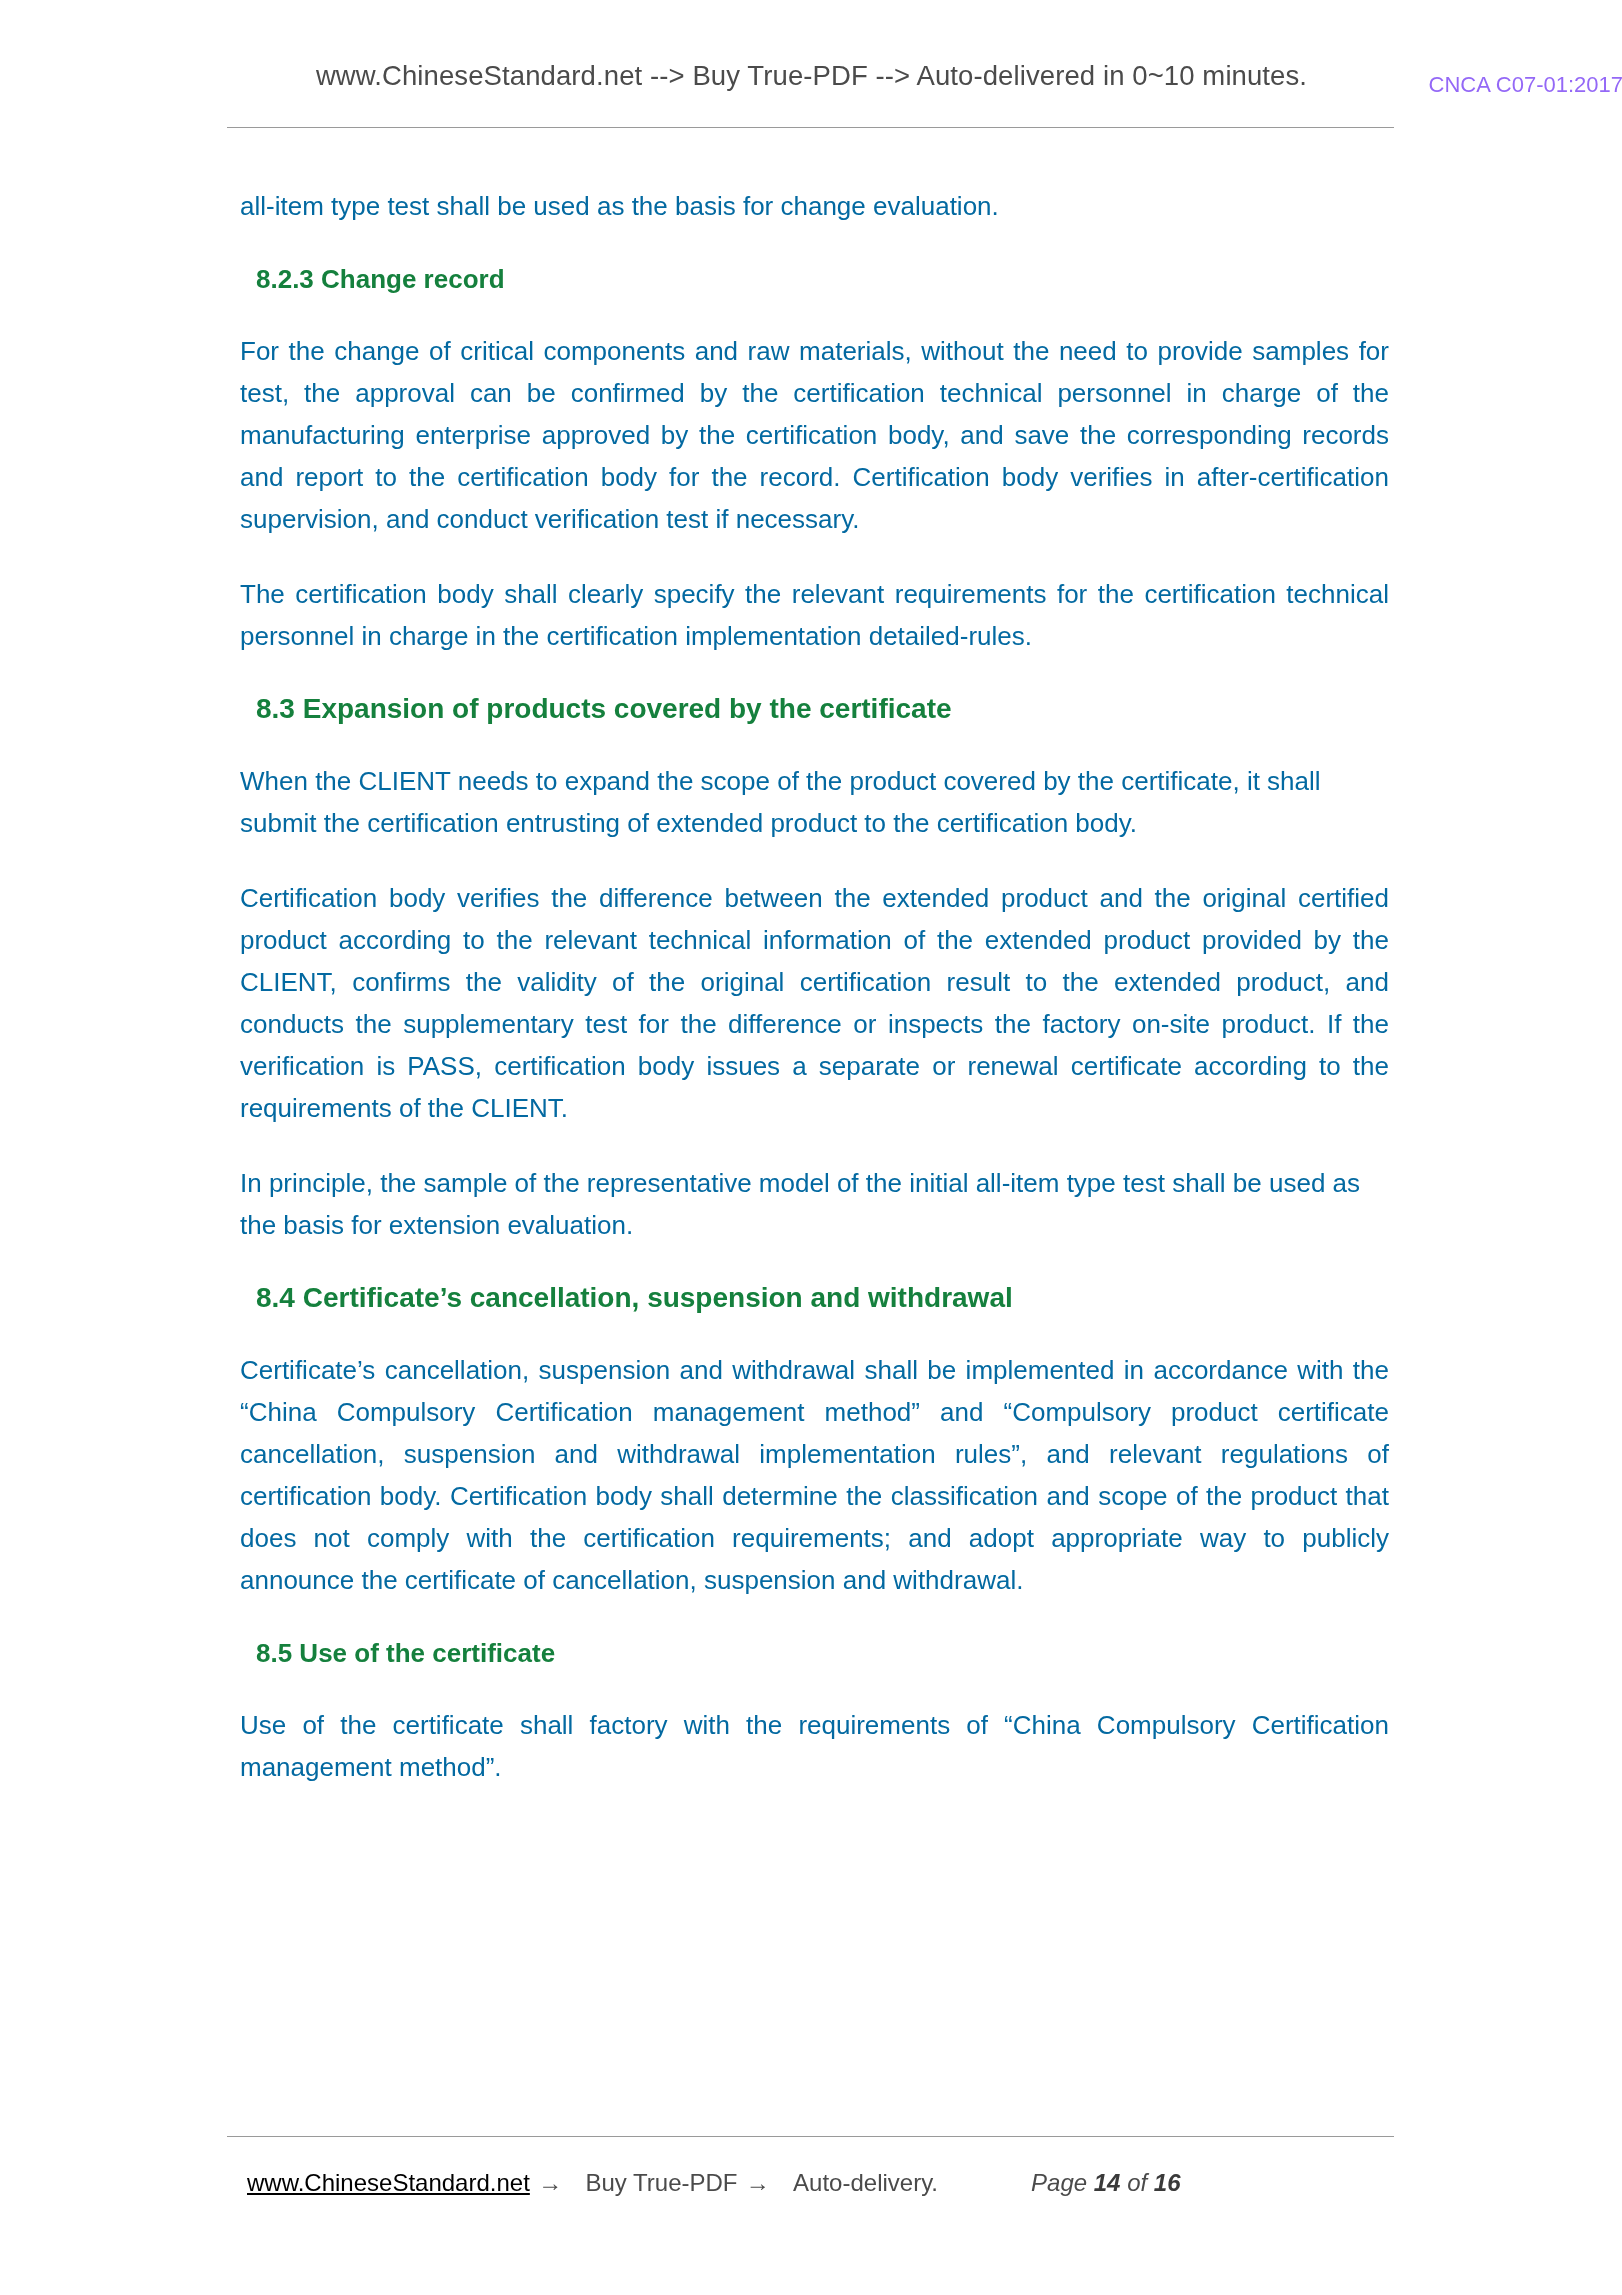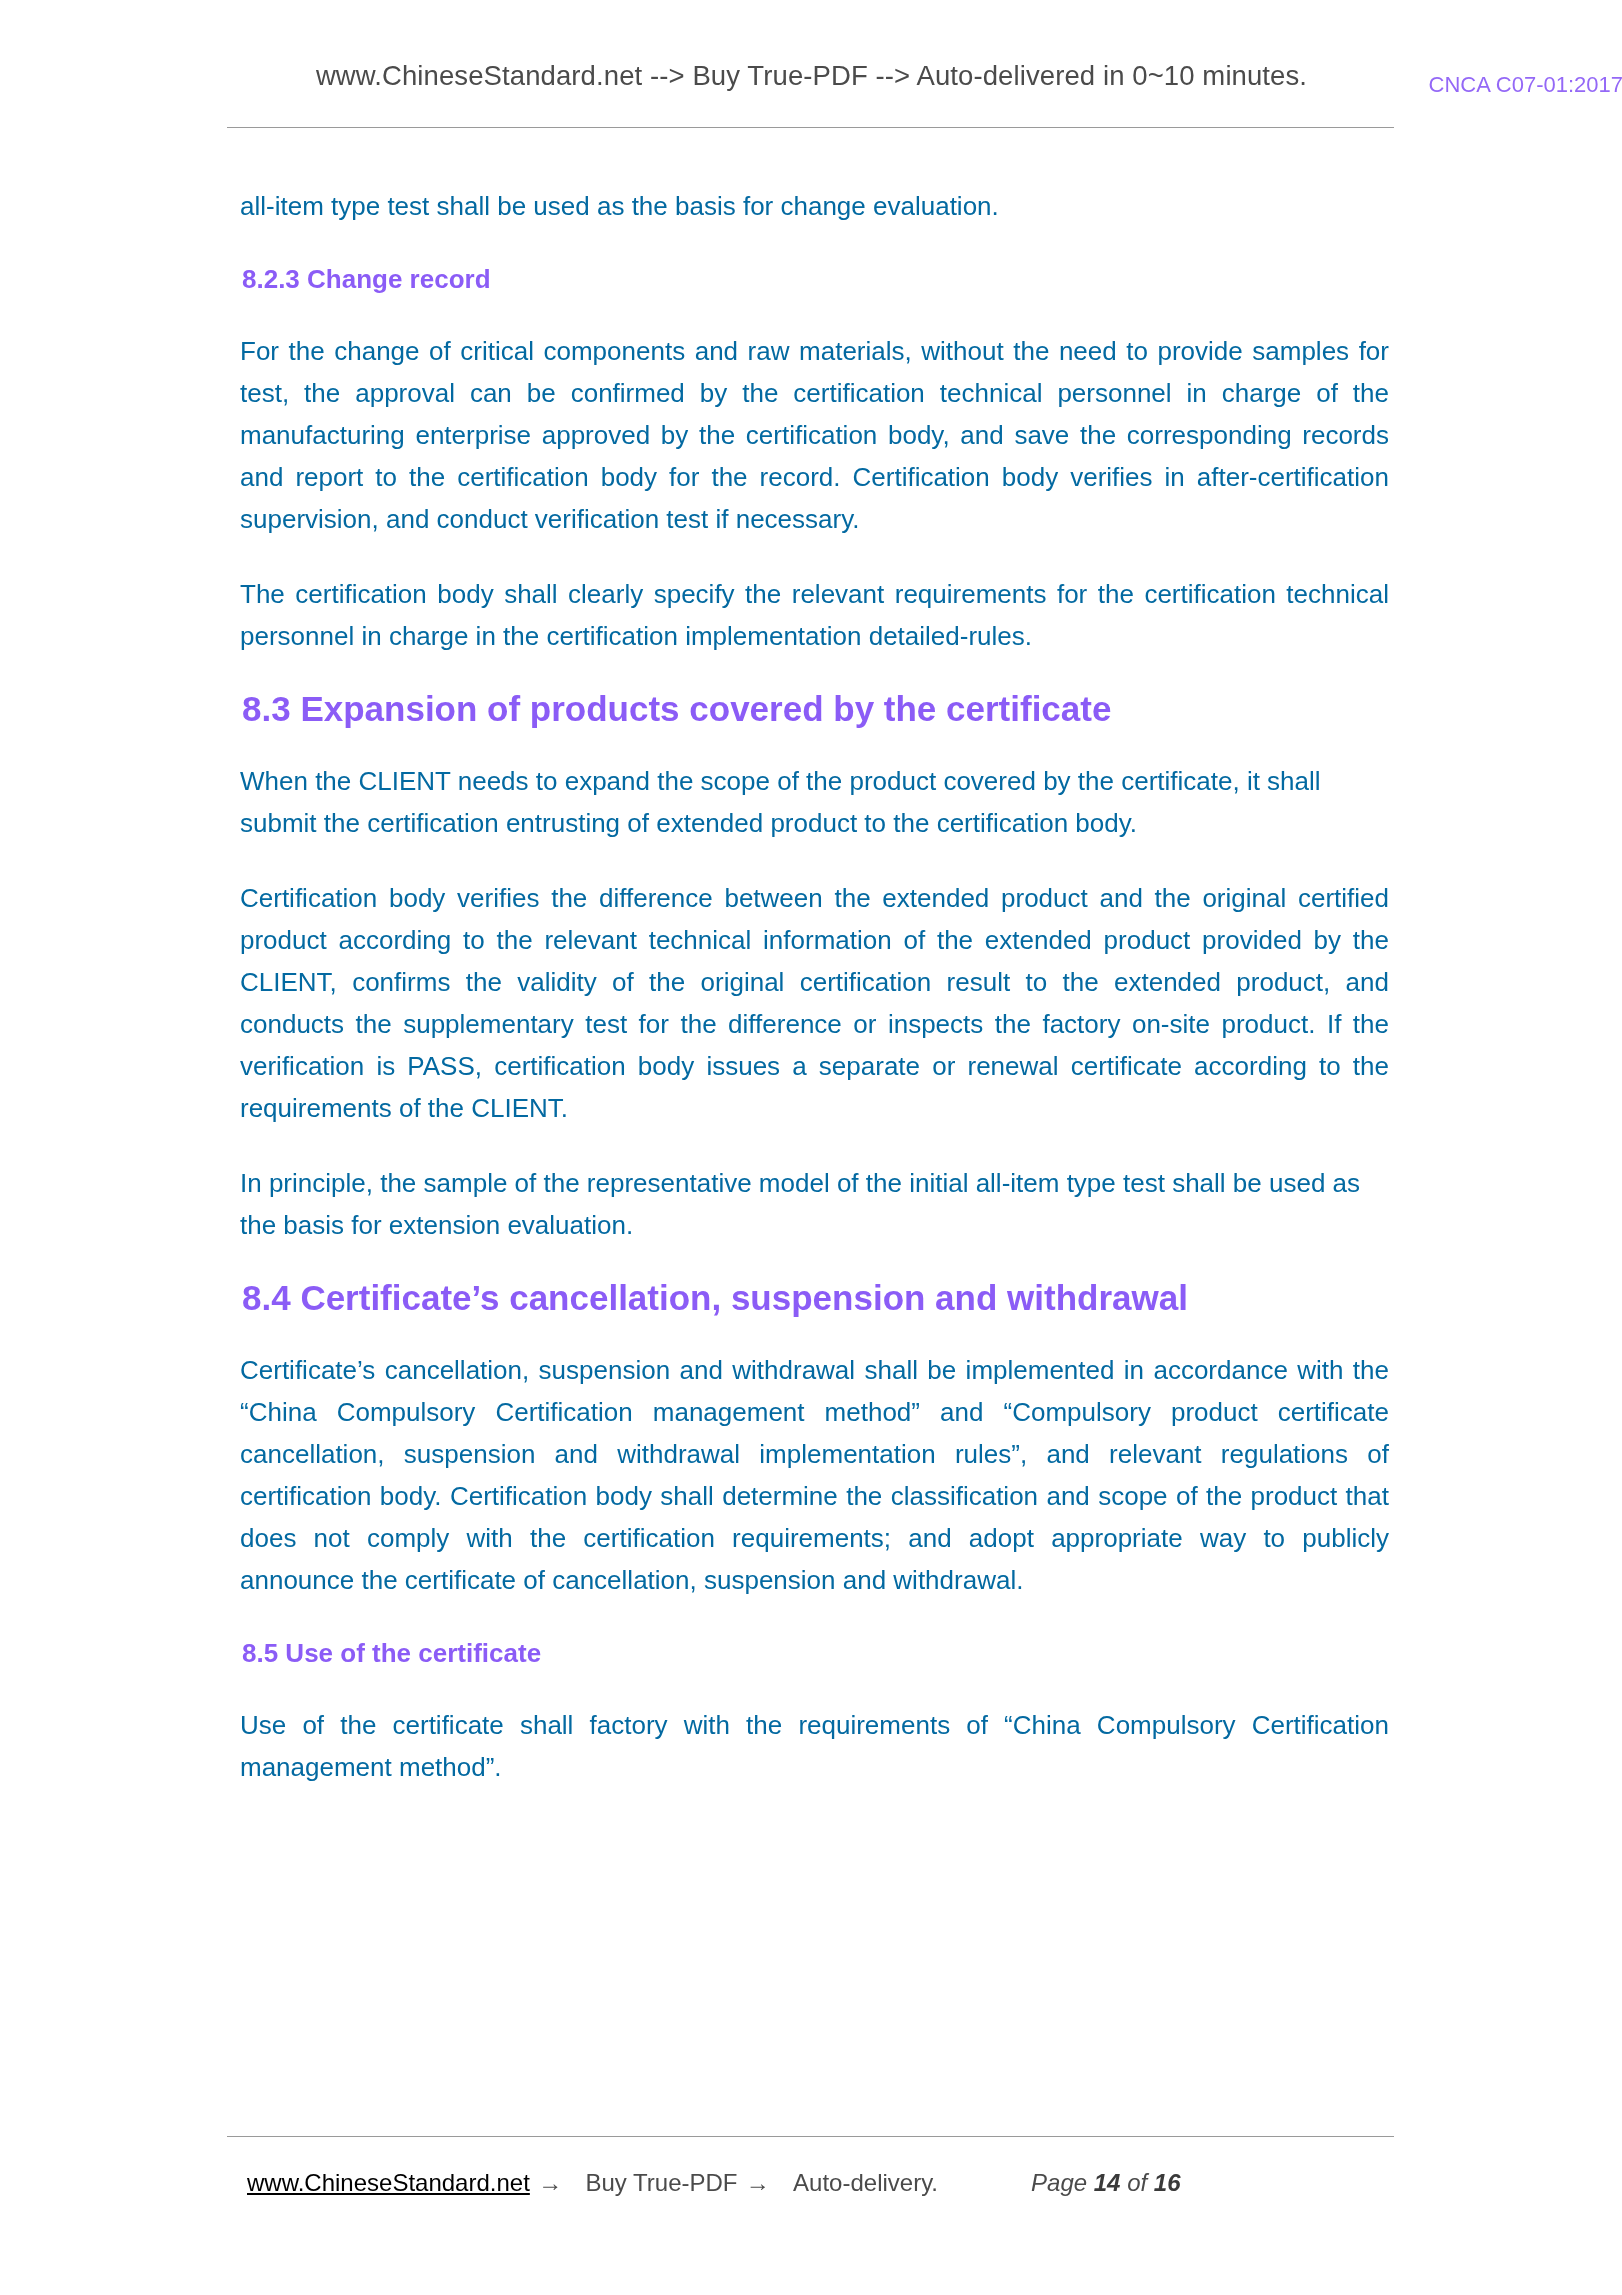--- a/index.html
+++ b/index.html
@@ -78,28 +78,28 @@
     color: #0369a1;
   }
   p.body-text.nojust {
     text-align: left;
   }
   p.body-text:last-child {
     margin-bottom: 0;
   }
 
   h2.section-heading {
-    margin: 0 0 32px 2px;
+    margin: 0 0 32px 16px;
     font-size: 26px;
     line-height: 38px;
     font-weight: bold;
-    color: #8b5cf6;
+    color: #15803d;
   }
   h2.section-heading.big {
-    font-size: 35px;
+    font-size: 28px;
   }
   .gap-before {
     margin-top: 11.7px;
   }
 
   
   .page-footer {
     position: absolute;
     left: 227px;
     width: 1167px;

